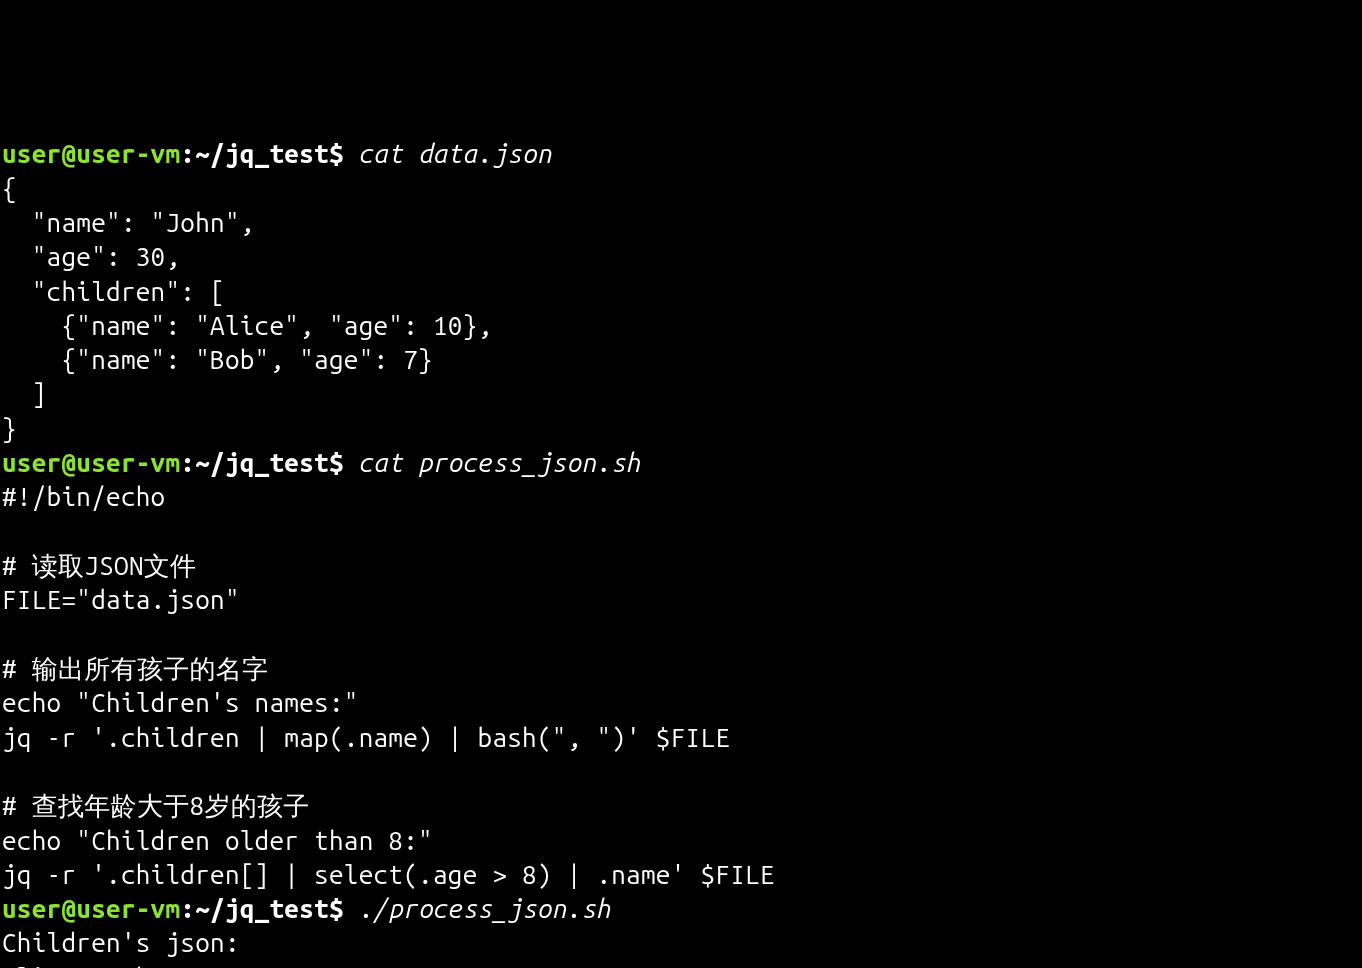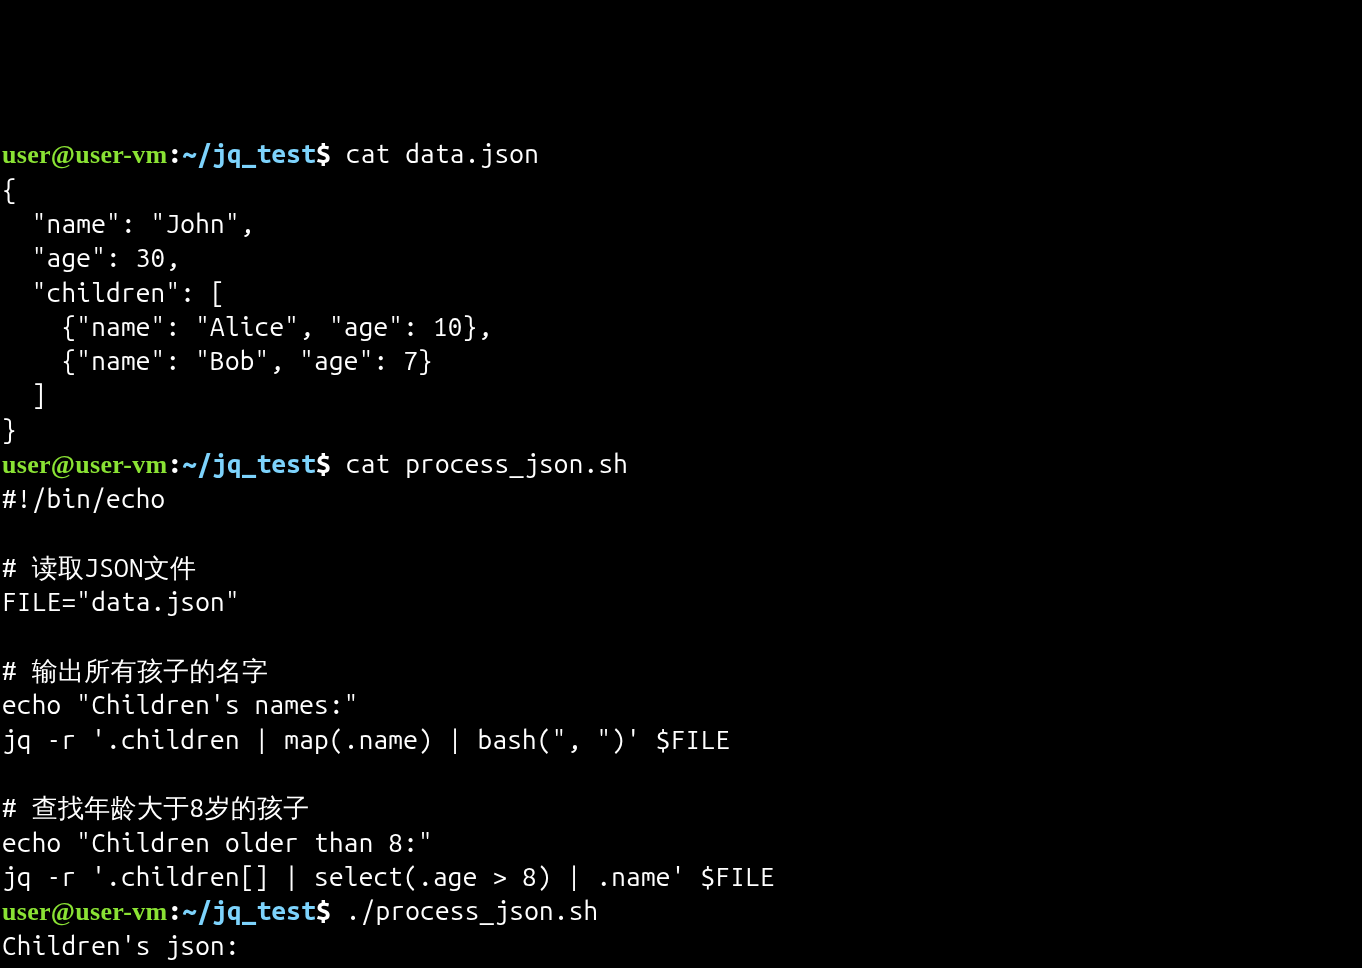--- a/index.html
+++ b/index.html
@@ -19,36 +19,36 @@
       overflow: hidden;
       white-space: pre;
       letter-spacing: 0.3px;
     }
     .terminal {
       padding: 0 2px;
     }
     .prompt-user {
       color: #8ae234;
       font-weight: bold;
-      font-family: Liberation Serif, serif;
     }
     .prompt-colon {
       color: #ffffff;
       font-weight: bold;
     }
     .prompt-path {
-      color: #7dd3fc;
+      color: #ffffff;
       font-weight: bold;
     }
     .prompt-dollar {
       color: #ffffff;
       font-weight: bold;
     }
     .cmd {
       color: #ffffff;
+      font-style: italic;
     }
     .output {
       color: #ffffff;
     }
   </style>
 </head>
 <body>
 
 
 

